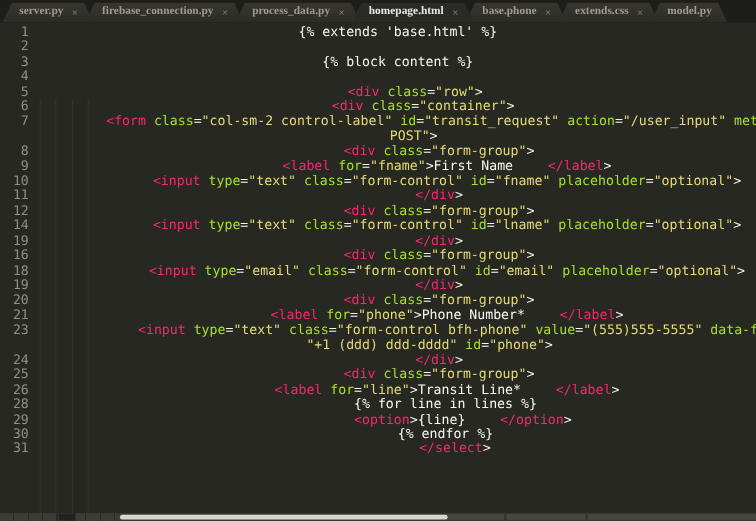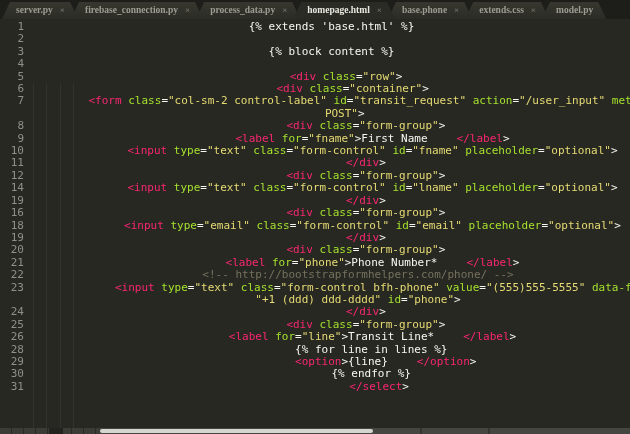--- a/index.html
+++ b/index.html
@@ -182,24 +182,20 @@
     </div>
     <div class="crow">
       <span class="ln">20</span>
       <span class="code"><span class="c-w">      </span><span class="c-p">&lt;div</span><span class="c-w"> </span><span class="c-g">class</span><span class="c-w">=</span><span class="c-y">"form-group"</span><span class="c-w">&gt;</span></span>
     </div>
     <div class="crow">
       <span class="ln">21</span>
       <span class="code"><span class="c-w">        </span><span class="c-p">&lt;label</span><span class="c-w"> </span><span class="c-g">for</span><span class="c-w">=</span><span class="c-y">"phone"</span><span class="c-w">&gt;Phone Number*</span><span class="c-p">&lt;/label</span><span class="c-w">&gt;</span></span>
     </div>
     <div class="crow">
-      <span class="ln">22</span>
-      <span class="code"><span class="c-c">        &lt;!-- http://bootstrapformhelpers.com/phone/ --&gt;</span></span>
-    </div>
-    <div class="crow">
       <span class="ln">23</span>
       <span class="code"><span class="c-w">        </span><span class="c-p">&lt;input</span><span class="c-w"> </span><span class="c-g">type</span><span class="c-w">=</span><span class="c-y">"text"</span><span class="c-w"> </span><span class="c-g">class</span><span class="c-w">=</span><span class="c-y">"form-control bfh-phone"</span><span class="c-w"> </span><span class="c-g">value</span><span class="c-w">=</span><span class="c-y">"(555)555-5555"</span><span class="c-w"> </span><span class="c-g">data-format</span></span>
     </div>
     <div class="crow">
       <span class="ln"></span>
       <span class="code"><span class="c-w">        </span><span class="c-y">"+1 (ddd) ddd-dddd"</span><span class="c-w"> </span><span class="c-g">id</span><span class="c-w">=</span><span class="c-y">"phone"</span><span class="c-w">&gt;</span></span>
     </div>
     <div class="crow">
       <span class="ln">24</span>
       <span class="code"><span class="c-w">      </span><span class="c-p">&lt;/div</span><span class="c-w">&gt;</span></span>

